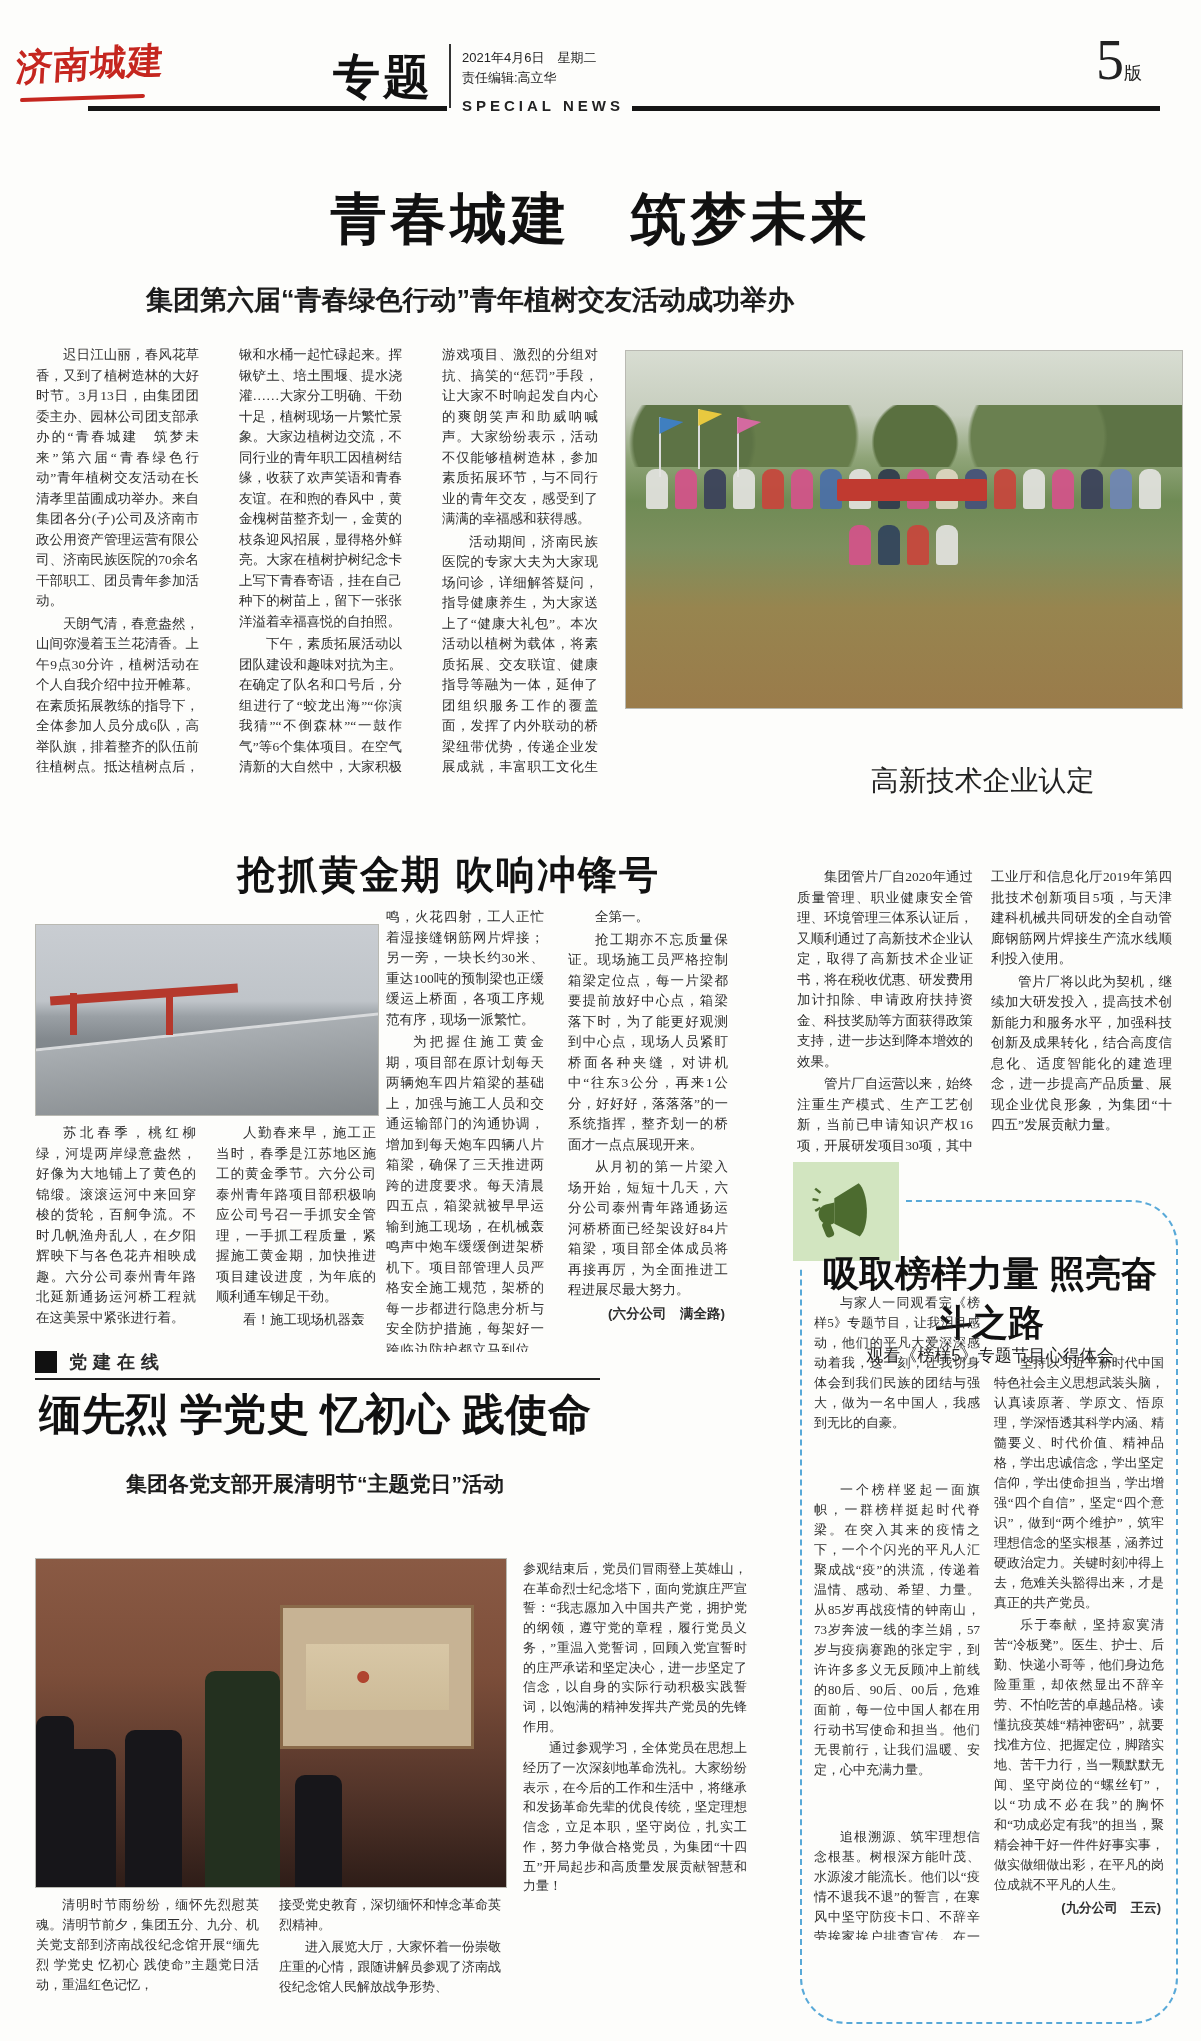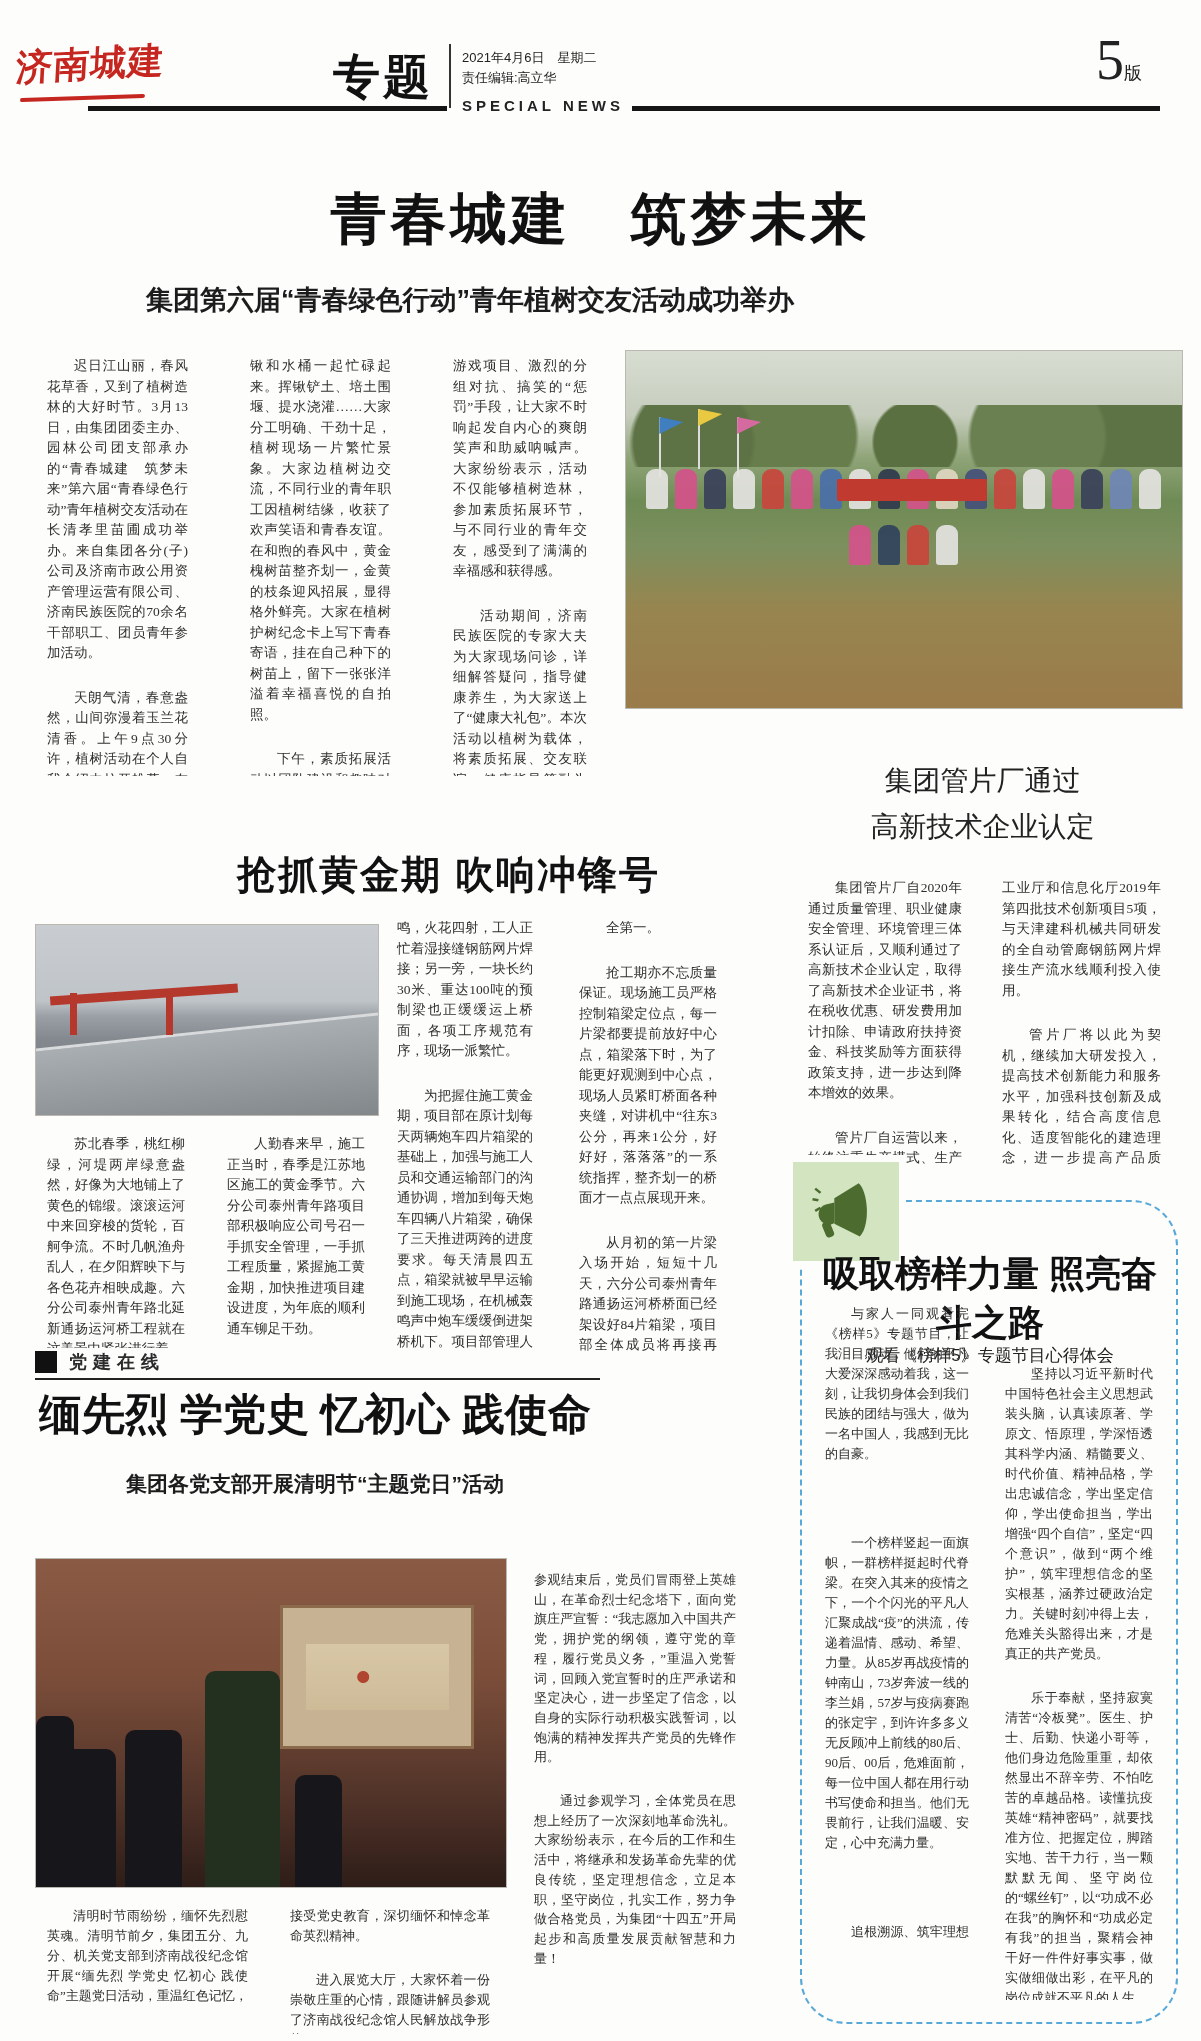--- a/index.html
+++ b/index.html
@@ -24,21 +24,21 @@
               letter-spacing:4px;color:#111;}
   .lead-sub{left:40px;top:282px;width:860px;text-align:center;font-size:27px;font-weight:bold;color:#1c1c1c;}
   .cert-title{left:790px;top:758px;width:385px;text-align:center;font-size:28px;color:#222;line-height:46px;}
   .bridge-title{left:100px;top:848px;width:560px;text-align:right;font-size:39px;font-weight:bold;color:#111;letter-spacing:2px;}
   .memorial-title{left:30px;top:1386px;width:570px;text-align:center;font-size:43px;font-weight:bold;color:#111;}
   .memorial-sub{left:30px;top:1470px;width:570px;text-align:center;font-size:21px;font-weight:bold;color:#1c1c1c;}
   .model-title{left:808px;top:1250px;width:364px;text-align:center;font-size:36px;font-weight:bold;color:#111;}
   .model-sub{left:808px;top:1344px;width:364px;text-align:center;font-size:17px;color:#222;}
   
   .col{font-size:13.5px;line-height:20.5px;text-align:justify;overflow:hidden;display:flex;flex-direction:column;color:#2e2e2e;}
-  .col p{margin:12px;text-indent:2em;text-align:justify;}
+  .col p{margin:1px;text-indent:2em;text-align:justify;}
   .nofirst p:first-child{text-indent:0;}
   .byline{order:99;text-align:right;font-weight:bold;font-family:"Liberation Sans",sans-serif;padding-right:4px;margin-top:2px;}
   .c-lead1{left:35px;top:344px;width:165px;height:432px;}
   .c-lead2{left:238px;top:344px;width:165px;height:432px;}
   .c-lead3{left:441px;top:344px;width:158px;height:432px;}
   .c-cert1{left:796px;top:866px;width:178px;height:302px;}
   .c-cert2{left:990px;top:866px;width:183px;height:302px;}
   .c-brA{left:385px;top:906px;width:160px;height:446px;}
   .c-brB{left:567px;top:906px;width:162px;height:446px;}
   .c-brC{left:35px;top:1122px;width:162px;height:226px;}
@@ -151,21 +151,20 @@
         <span style="background:#e3e3e0;"></span>
       <span style="background:#d4538a;"></span>
         <span style="background:#31435c;"></span>
         <span style="background:#c8453c;"></span>
       <span style="background:#e3e3e0;"></span>
     </div>
     <div class="red-banner"></div>
   </div>
 
   <div class="abs cert-title">
-    <div>集团管片厂通过</div>
     <div>高新技术企业认定</div>
   </div>
   <div class="abs col c-cert1">
       <p>集团管片厂自2020年通过质量管理、职业健康安全管理、环境管理三体系认证后，又顺利通过了高新技术企业认定，取得了高新技术企业证书，将在税收优惠、研发费用加计扣除、申请政府扶持资金、科技奖励等方面获得政策支持，进一步达到降本增效的效果。</p>
       <p>管片厂自运营以来，始终注重生产模式、生产工艺创新，当前已申请知识产权16项，开展研发项目30项，其中获得山东省</p>
     </div>
   <div class="abs col c-cert2 nofirst">
       <p>工业厅和信息化厅2019年第四批技术创新项目5项，与天津建科机械共同研发的全自动管廊钢筋网片焊接生产流水线顺利投入使用。</p>
       <p>管片厂将以此为契机，继续加大研发投入，提高技术创新能力和服务水平，加强科技创新及成果转化，结合高度信息化、适度智能化的建造理念，进一步提高产品质量、展现企业优良形象，为集团“十四五”发展贡献力量。</p>
     </div>

